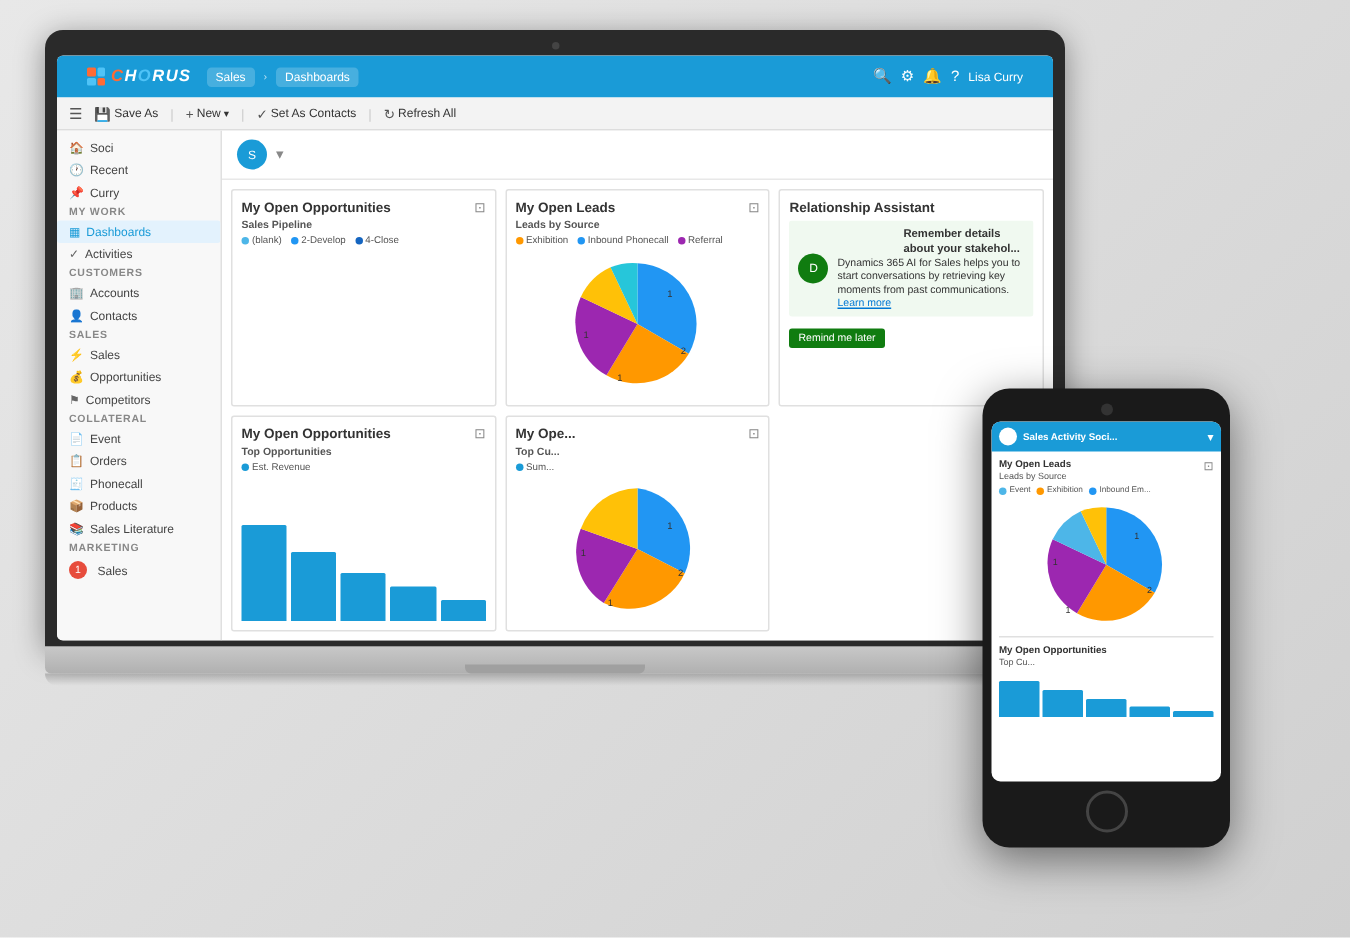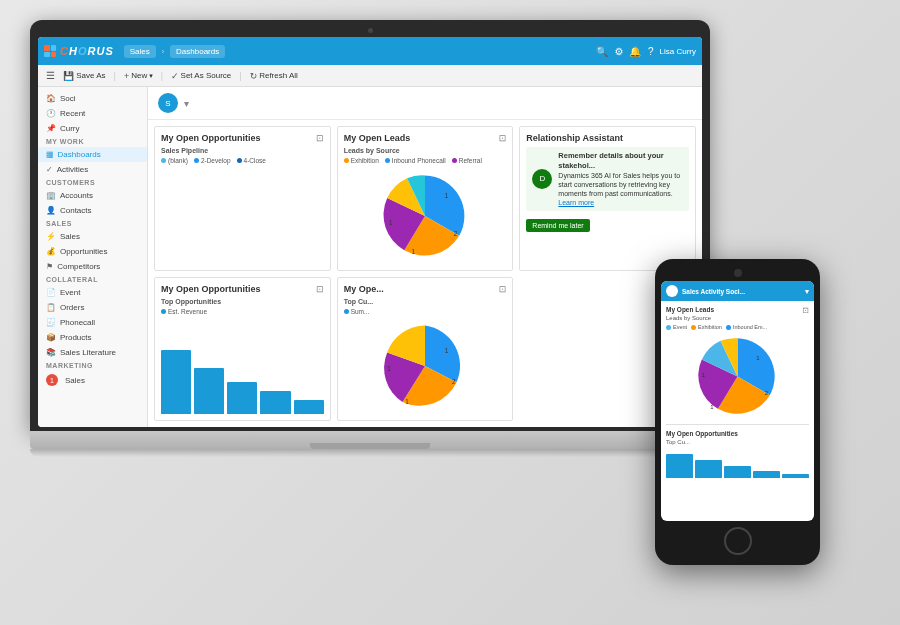--- a/index.html
+++ b/index.html
@@ -74,21 +74,21 @@
       height: 100%;
       font-size: 9px;
     }
 
     
     .topbar {
       background: #1a9bd7;
       display: flex;
       align-items: center;
       height: 28px;
-      padding: 0 6px;
+      padding: 0 20px;
       gap: 6px;
     }
 
     .topbar-logo {
       display: flex;
       align-items: center;
       gap: 4px;
       margin-right: 4px;
     }
 
@@ -381,20 +381,21 @@
 
     .ra-text {
       font-size: 7px;
       color: #333;
       line-height: 1.3;
     }
 
     .ra-text .bold {
       font-weight: 600;
       font-size: 7.5px;
+      margin-left: 44px;
     }
 
     .ra-link {
       color: #0078d4;
       font-size: 7px;
     }
 
     .ra-button {
       background: #107c10;
       color: white;
@@ -598,21 +599,21 @@
             </div>
             <span style="color:#ccc">|</span>
             <div class="secondbar-btn">
               <span class="secondbar-icon">+</span>
               <span>New</span>
               <span style="font-size:7px;">▾</span>
             </div>
             <span style="color:#ccc">|</span>
             <div class="secondbar-btn">
               <span class="secondbar-icon">✓</span>
-              <span>Set As Source</span>
+              <span>Set As Contacts</span>
             </div>
             <span style="color:#ccc">|</span>
             <div class="secondbar-btn">
               <span class="secondbar-icon">↻</span>
               <span>Refresh All</span>
             </div>
           </div>
 
           <div class="main-layout">
 

